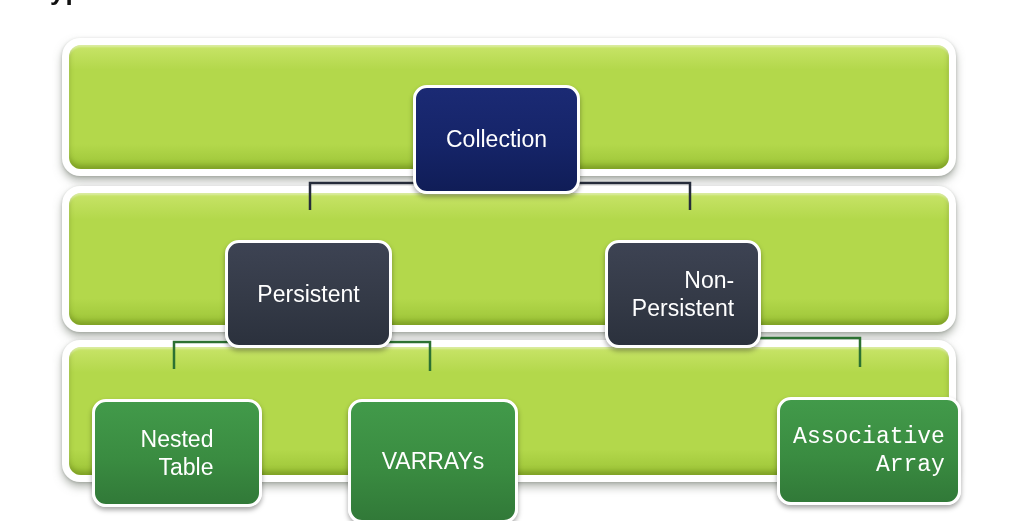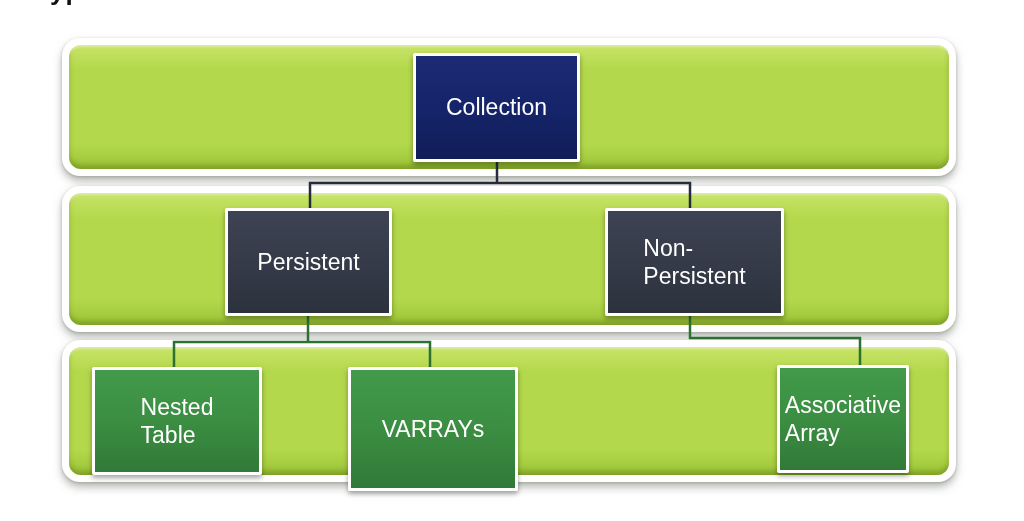--- a/index.html
+++ b/index.html
@@ -41,38 +41,39 @@
   #band-top    { top: 38px;  height: 138px; }
   #band-mid    { top: 186px; height: 146px; }
   #band-bottom { top: 340px; height: 142px; }
 
   
   .connectors { position: absolute; left: 0; top: 0; z-index: 2; }
 
   
   .node {
     position: absolute; z-index: 3;
-    border: 3px solid #ffffff; border-radius: 2px;
+    border: 3px solid #ffffff; border-radius: 14px;
     box-sizing: border-box;
     display: flex; align-items: center; justify-content: center;
     color: var(--node-text, #ffffff);
-    font-size: 23px; line-height: 1.22; text-align: left;
+    font-size: 23px; line-height: 1.22; text-align: right;
     white-space: pre-line;
     box-shadow: 0 3px 5px rgba(0, 0, 0, 0.35);
+    margin-top: 32px;
   }
   .node.navy     { background: linear-gradient(180deg, #1b2a74, var(--node-navy, #152468) 55%, #101d57); }
   .node.charcoal { background: linear-gradient(180deg, #3d4353, var(--node-charcoal, #343a47) 55%, #2b313d); }
   .node.green    { background: linear-gradient(180deg, #429a4a, var(--node-green, #3a8c41) 55%, #317938); }
 
   #node-collection        { left: 413px; top: 53px;  width: 167px; height: 109px; }
   #node-persistent        { left: 225px; top: 208px; width: 167px; height: 108px; }
-  #node-non-persistent    { left: 605px; top: 208px; width: 179px; height: 108px; }
+  #node-non-persistent    { left: 605px; top: 208px; width: 156px; height: 108px; }
   #node-nested-table      { left: 92px;  top: 367px; width: 170px; height: 108px; }
   #node-varrays           { left: 348px; top: 367px; width: 170px; height: 124px; }
-  #node-associative-array { left: 777px; top: 365px; width: 132px; height: 108px; }
+  #node-associative-array { left: 777px; top: 365px; width: 184px; height: 108px; font-family: Liberation Mono, monospace; }
 </style>
 </head>
 <body>
 
 <div class="stage">
 
   <div class="title-clip">
     <span>yp</span>
   </div>
 

